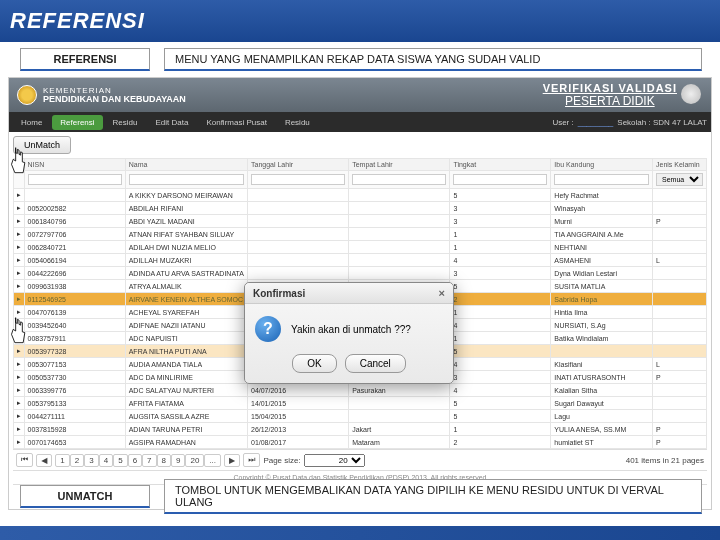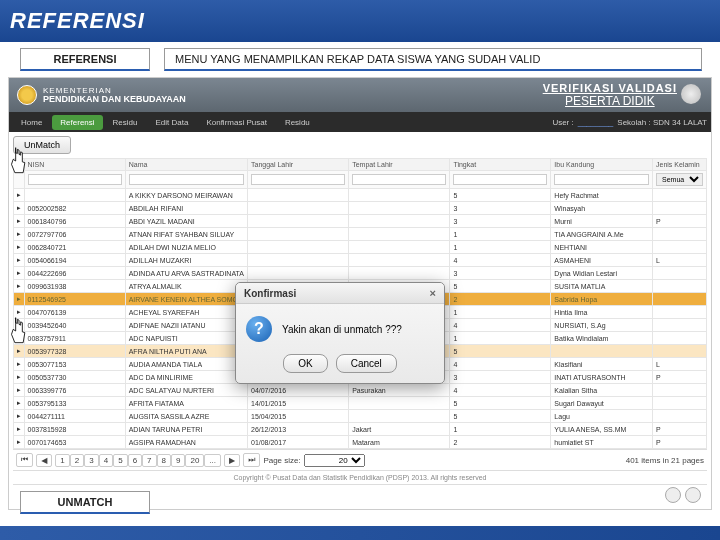--- a/index.html
+++ b/index.html
@@ -36,21 +36,21 @@
 .filter-row td { background:#fafafa; }
 .filter-row input, .filter-row select { width: 100%; border:1px solid #ccc; font-size:7px; padding:1px; }
 .pager { display:flex; align-items:center; gap:3px; padding:3px; font-size:8px; color:#444; border-top:1px solid #ddd; }
 .pager .pg { border:1px solid #ccc; padding:1px 4px; border-radius:2px; cursor:pointer; }
 .pager .summary { margin-left:auto; }
 .footer-copy { text-align:center; font-size:7px; color:#888; padding:3px; border-top:1px solid #ddd; }
 .cert-row { display:flex; justify-content:flex-end; gap:4px; padding:2px 6px; border-top:1px solid #ddd; }
 .cert { width:16px; height:16px; border:1px solid #aaa; border-radius:50%; background:#eee; }
 .pointer-cursor { position: absolute; width: 28px; height: 30px; pointer-events:none; }
 .pointer-cursor svg { width:100%; height:100%; }
-.dialog { position: absolute; left: 226px; top: 150px; width: 210px; background: linear-gradient(#f8f8f8,#e9e9e9); border:1px solid #888; border-radius:5px; box-shadow: 0 4px 18px rgba(0,0,0,.4); font-size:10px; z-index:50; }
+.dialog { position: absolute; left: 235px; top: 150px; width: 210px; background: linear-gradient(#f8f8f8,#e9e9e9); border:1px solid #888; border-radius:5px; box-shadow: 0 4px 18px rgba(0,0,0,.4); font-size:10px; z-index:50; }
 .dialog-title { background: linear-gradient(#f6f6f6,#e2e2e2); padding:4px 8px; border-bottom:1px solid #ccc; border-radius:5px 5px 0 0; font-weight:bold; color:#333; display:flex; align-items:center; }
 .dialog-title .x { margin-left:auto; color:#666; cursor:pointer; font-size:11px; }
 .dialog-body { display:flex; align-items:center; gap:10px; padding:12px 10px 6px; }
 .q-icon { width:26px; height:26px; border-radius:50%; background:radial-gradient(circle at 35% 30%, #6ab0ef, #1b63b5); color:#fff; display:flex; align-items:center; justify-content:center; font-weight:bold; font-size:16px; }
 .dialog-buttons { display:flex; justify-content:center; gap:8px; padding:6px 0 10px; }
 .dbtn { border:1px solid #999; background:linear-gradient(#fdfdfd,#e4e4e4); border-radius:8px; padding:3px 14px; font-size:10px; cursor:pointer; }
 .bottom-strip { position:absolute; bottom:0; left:0; right:0; height:14px; background: linear-gradient(to right,#2e5ca8,#1a4690); }
 .label-row.bottom { position:absolute; bottom:20px; left:0; right:0; }
 </style>
 </head>
@@ -83,21 +83,21 @@
         <div class="nav-item">Home</div>
         <div class="nav-item active">Referensi</div>
         <div class="nav-item">Residu</div>
         <div class="nav-item">Edit Data</div>
         <div class="nav-item">Konfirmasi Pusat</div>
         <div class="nav-item">Residu</div>
       </div>
     <div class="nav-right">
       <span>User :</span>
       <span class="nav-user">________</span>
-      <span>Sekolah : SDN 34 LALAT</span>
+      <span>Sekolah : SDN 47 LALAT</span>
     </div>
   </div>
 
   <div class="content">
     <div class="toolbar">
       <button class="unmatch-btn">UnMatch</button>
     </div>
 
     <div class="pointer-cursor" style="left:-4px; top:14px;">
       <svg viewBox="0 0 32 36">
@@ -366,15 +366,16 @@
       <div class="dialog-buttons">
         <button class="dbtn">OK</button>
         <button class="dbtn">Cancel</button>
       </div>
     </div>
   </div>
 </div>
 
 <div class="label-row bottom">
   <div class="label-box left">UNMATCH</div>
+  <div class="label-box right">TOMBOL UNTUK MENGEMBALIKAN DATA YANG DIPILIH KE MENU RESIDU UNTUK DI VERVAL ULANG</div>
 </div>
 
 <div class="bottom-strip"></div>
 
 </body></html>

